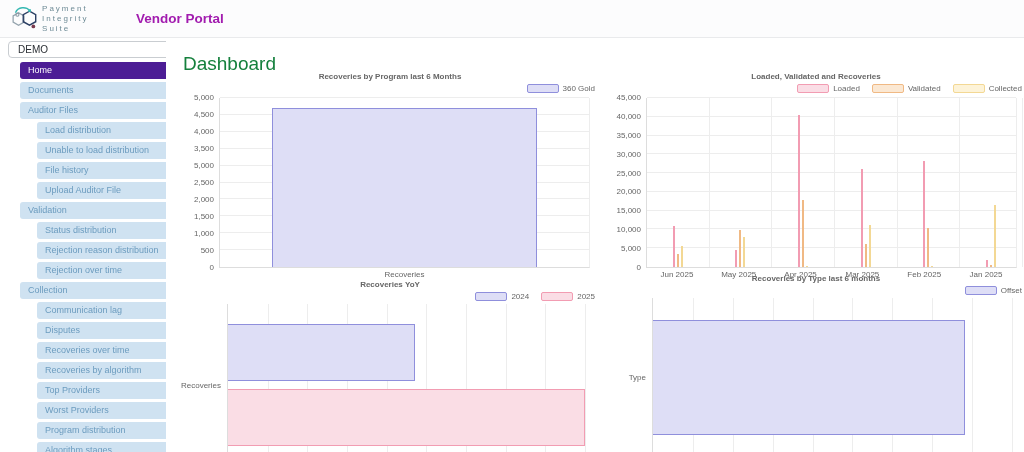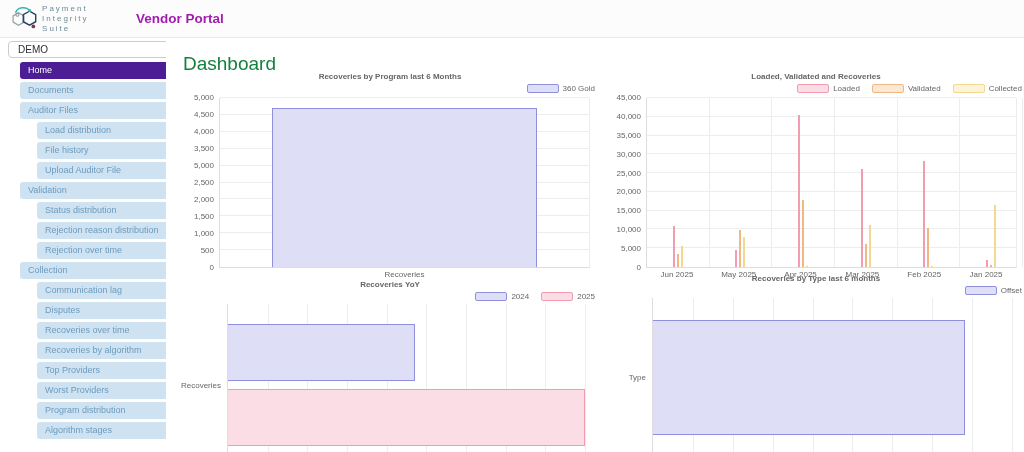--- a/index.html
+++ b/index.html
@@ -87,20 +87,21 @@
 <div class="sidebar">
   <div class="client-select">
     <span>DEMO</span>
     <span class="chev"></span>
   </div>
   <nav id="side-nav">
       <div class="nav-item active">Home</div>
       <div class="nav-item">Documents</div>
       <div class="nav-item">Auditor Files</div>
       <div class="nav-item indent">Load distribution</div>
+      <div class="nav-item indent">Unable to load distribution</div>
       <div class="nav-item indent">File history</div>
       <div class="nav-item indent">Upload Auditor File</div>
       <div class="nav-item">Validation</div>
       <div class="nav-item indent">Status distribution</div>
       <div class="nav-item indent">Rejection reason distribution</div>
       <div class="nav-item indent">Rejection over time</div>
       <div class="nav-item">Collection</div>
       <div class="nav-item indent">Communication lag</div>
       <div class="nav-item indent">Disputes</div>
       <div class="nav-item indent">Recoveries over time</div>

